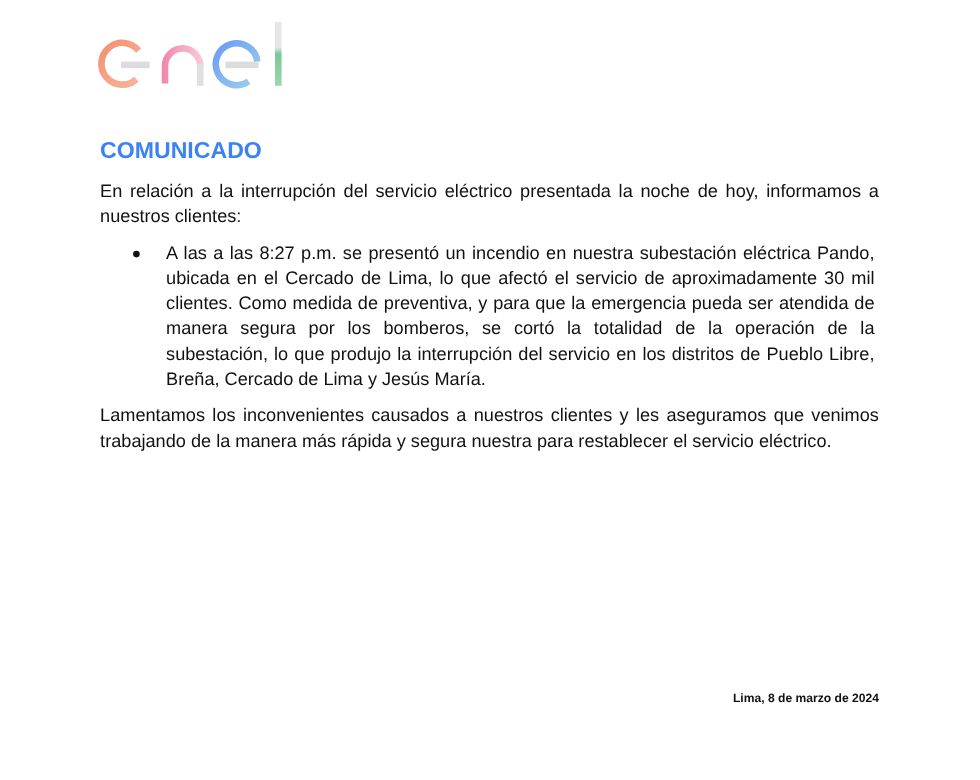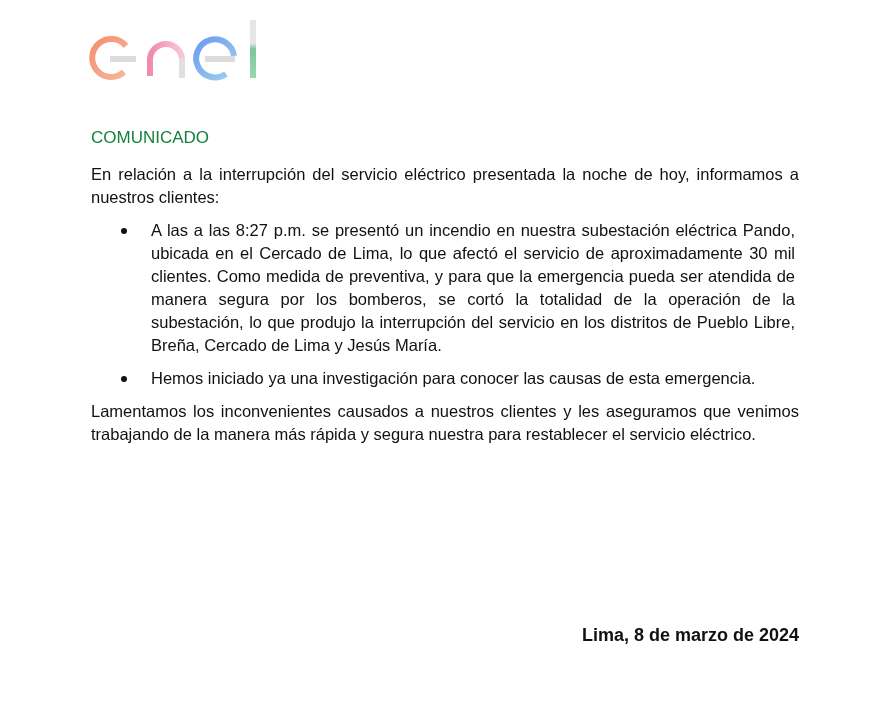--- a/index.html
+++ b/index.html
@@ -1,26 +1,26 @@
 <!DOCTYPE html>
 <html><head>
   <meta charset="utf-8">
   <style>
     html, body { margin: 0; padding: 0; background: #ffffff; }
     body { width: 891px; height: 709px; position: relative; overflow: hidden; color: #111; }
     .logo { position: absolute; left: 88px; top: 16px; width: 176px; height: 70px; }
     .doc { position: absolute; left: 91px; top: 124px; width: 708px;
            font-family: "Liberation Sans", sans-serif; font-size: 16.5px; line-height: 23px; }
-    .title { font-weight: normal; font-size: 17px; line-height: 28px; margin: 0 0 11px 0; color: #15803d; }
+    .title { font-weight: bold; font-size: 21px; line-height: 28px; margin: 0 0 11px 0; color: #3b82f6; }
     .para { text-align: justify; margin: 0 0 10px 0; }
     ul.bullets { list-style: none; margin: 0 4px 10px 0; padding: 0; }
     ul.bullets li { position: relative; padding-left: 60px; text-align: justify; margin-bottom: 10px; }
     ul.bullets li .dot { position: absolute; left: 30px; top: 9px; width: 6px; height: 6px; border-radius: 50%; background: #111; }
     .date { position: absolute; right: 92px; top: 624px; font-family: "Liberation Sans", sans-serif;
-            font-weight: bold; font-size: 18px; line-height: 23px; text-align: right; }
+            font-weight: bold; font-size: 11px; line-height: 23px; text-align: right; }
   </style>
 </head>
 <body>
 
 <div class="logo">
   <svg width="176" height="70" viewBox="0 0 176 70">
     <defs>
       <linearGradient id="gE" x1="0" y1="0" x2="1" y2="1">
         <stop offset="0" stop-color="#f4906f"></stop>
           <stop offset="1" stop-color="#f7b59a"></stop>
@@ -55,21 +55,17 @@
 </div>
 
 <div class="doc">
   <div class="title">COMUNICADO</div>
   <p class="para">En relación a la interrupción del servicio eléctrico presentada la noche de hoy, informamos a nuestros clientes:</p>
   <ul class="bullets">
     <li>
       <span class="dot"></span>
       <span>A las a las 8:27 p.m. se presentó un incendio en nuestra subestación eléctrica Pando, ubicada en el Cercado de Lima, lo que afectó el servicio de aproximadamente 30 mil clientes. Como medida de preventiva, y para que la emergencia pueda ser atendida de manera segura por los bomberos, se cortó la totalidad de la operación de la subestación, lo que produjo la interrupción del servicio en los distritos de Pueblo Libre, Breña, Cercado de Lima y Jesús María.</span>
     </li>
-    <li>
-      <span class="dot"></span>
-      <span>Hemos iniciado ya una investigación para conocer las causas de esta emergencia.</span>
-    </li>
   </ul>
   <p class="para">Lamentamos los inconvenientes causados a nuestros clientes y les aseguramos que venimos trabajando de la manera más rápida y segura nuestra para restablecer el servicio eléctrico.</p>
 </div>
 
 <div class="date">Lima, 8 de marzo de 2024</div>
 
 </body></html>

